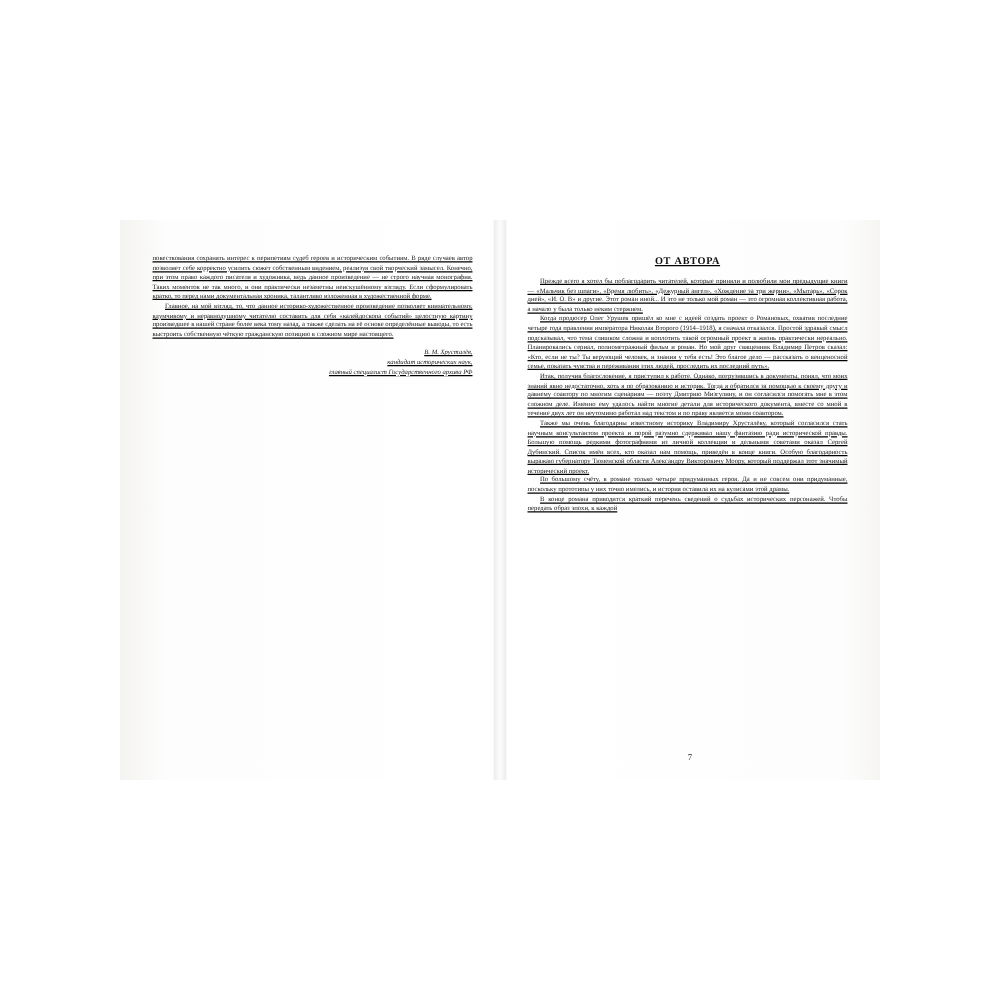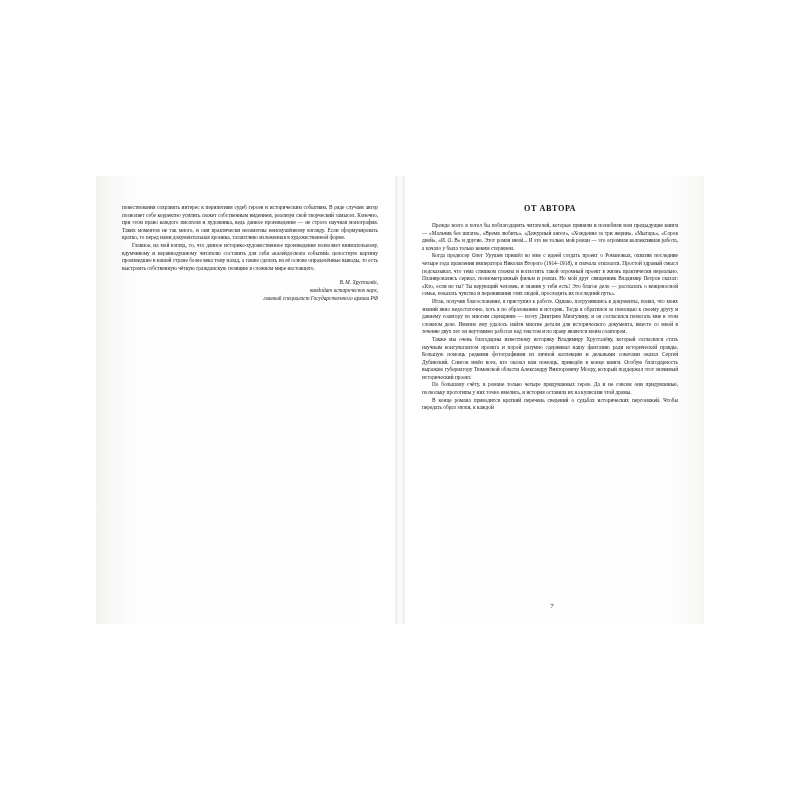--- a/index.html
+++ b/index.html
@@ -23,20 +23,21 @@
   }
   .book {
     position: absolute;
     left: 96px;
     top: 176px;
     width: 608px;
     height: 448px;
     background: #bef264;
     display: flex;
     box-shadow: 0 0 0 0 rgba(0,0,0,0);
+    text-decoration: underline;
   }
   .page {
     position: relative;
     width: 50%;
     height: 100%;
     background: #fefefe;
     box-sizing: border-box;
   }
   .page-left {
     padding: 28px 22px 20px 26px;

